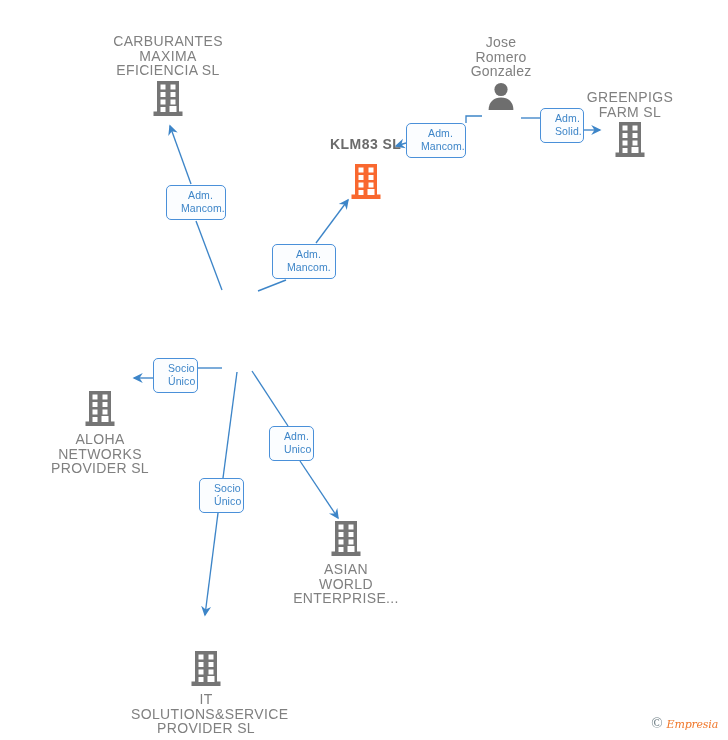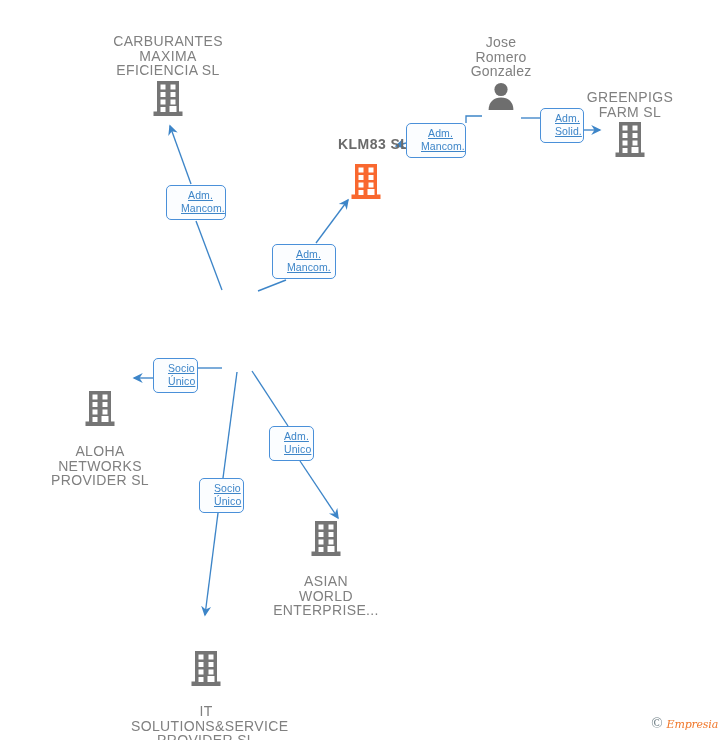--- a/index.html
+++ b/index.html
@@ -47,47 +47,46 @@
     color: #6b6b6b;
     font-weight: bold;
     letter-spacing: 0.45px;
   }
   .node .glyph {
     line-height: 0;
     height: 40px;
     display: block;
   }
   .node.lbl-top .label { margin-bottom: 2px; }
-  .node.lbl-bottom .label { margin-top: 14px; }
+  .node.lbl-bottom .label { margin-top: 2px; }
 
   
   .node.inline-left {
     width: auto;
-    margin-left: 8px;
+    margin-left: 0;
     display: flex;
     align-items: center;
     white-space: nowrap;
   }
   .node.inline-left .label { margin-right: 4px; }
 
   
   .chip {
     position: absolute;
     box-sizing: border-box;
     border: 1.3px solid #4a90d9;
     border-radius: 5px;
     background: #fbfdff;
     color: #3d85c8;
     font-size: 10.5px;
     line-height: 13px;
     text-align: center;
     padding: 3px 5px 4px 14px;
     white-space: pre-line;
     letter-spacing: 0.1px;
-    text-decoration: underline;
   }
 
   
   #watermark {
     position: absolute;
     right: 10px;
     bottom: 8px;
     display: flex;
     align-items: baseline;
     gap: 4px;
@@ -244,21 +243,21 @@
           <rect x="7.5" y="27" width="5" height="5"></rect>
           <rect x="16.5" y="26" width="7" height="6"></rect>
         </g>
       </svg>
     </span>
     <div class="label">ALOHA
 NETWORKS
 PROVIDER  SL</div>
   </div>
 
-  <div class="node lbl-bottom" style="left:326px; top:520px;">
+  <div class="node lbl-bottom" style="left:346px; top:520px;">
     <span class="glyph">
       <svg width="30" height="38" viewBox="0 0 30 38" xmlns="http://www.w3.org/2000/svg">
         <g fill="#757575">
           <rect x="4" y="1" width="22" height="31"></rect>
           <rect x="0.5" y="31.5" width="29" height="4.5"></rect>
         </g>
         <g fill="#ffffff">
           <rect x="7.5" y="4.5" width="5" height="5"></rect>
             <rect x="17.5" y="4.5" width="5" height="5"></rect>
           <rect x="7.5" y="12" width="5" height="5"></rect>

